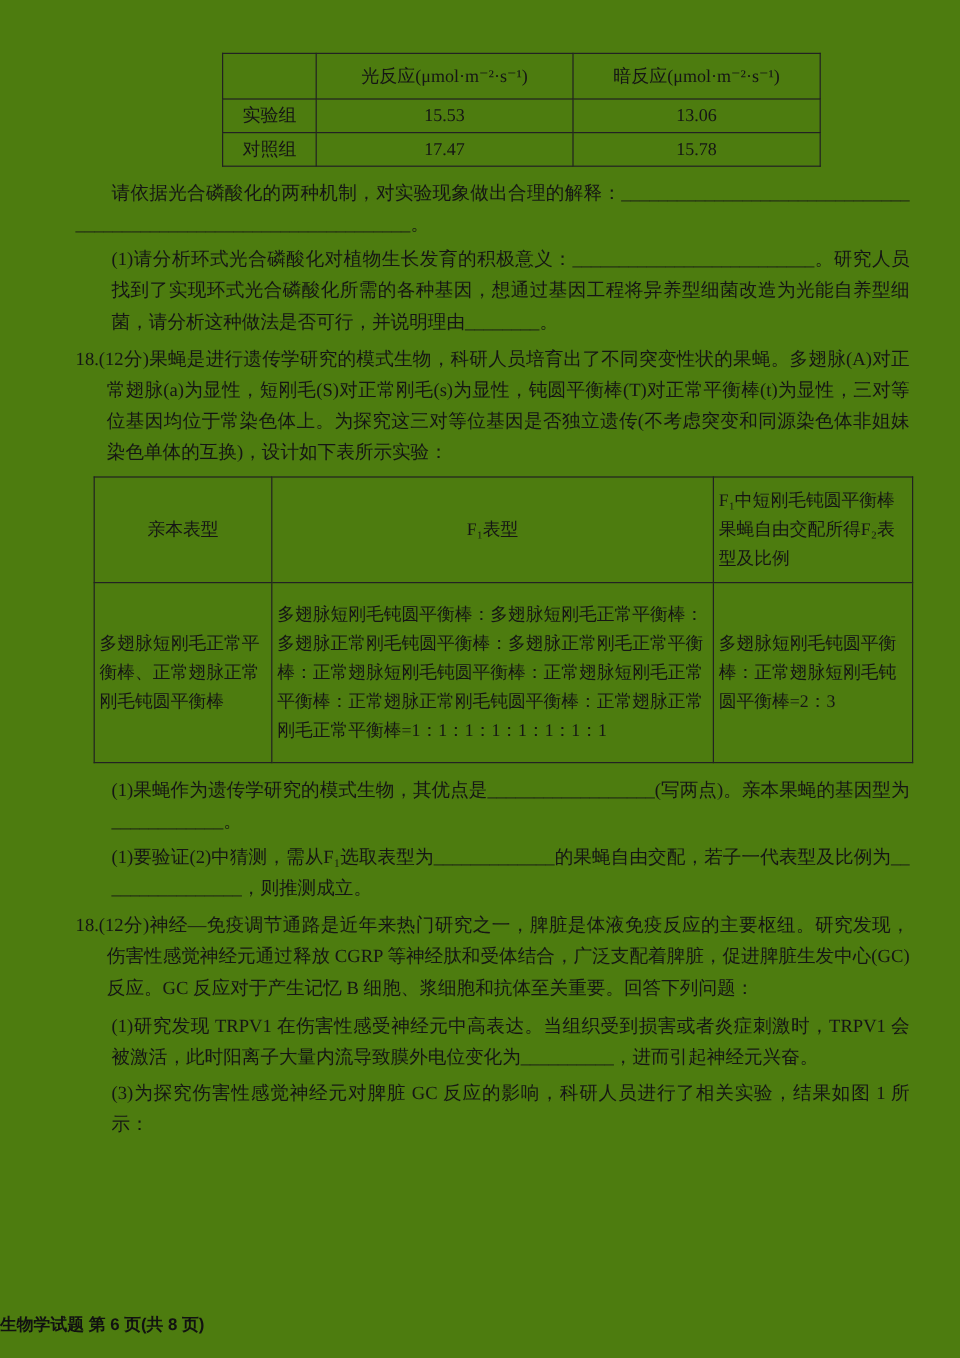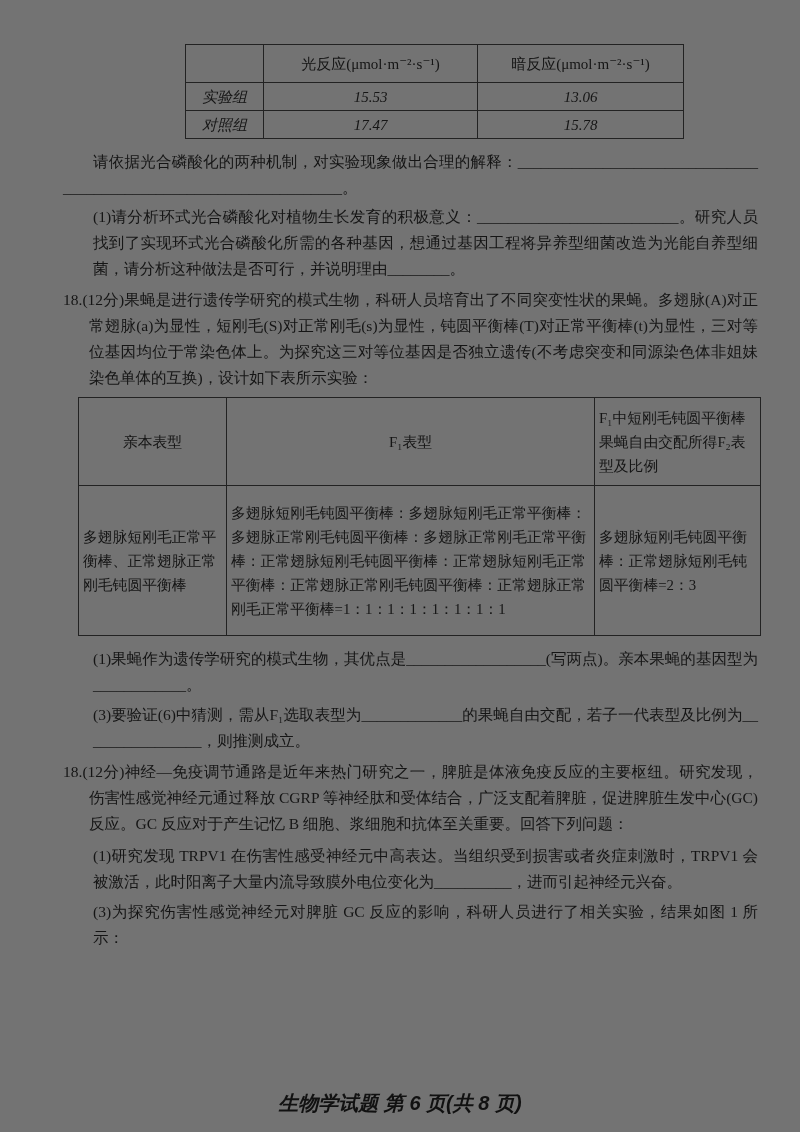--- a/index.html
+++ b/index.html
@@ -1,21 +1,21 @@
 <!DOCTYPE html>
 <html><head>
 <meta charset="utf-8">
 <style>
   * { margin: 0; padding: 0; box-sizing: border-box; }
   html, body { background: #ffffff; }
   .page {
     position: relative;
     width: 800px;
     height: 1132px;
-    background: #737373;
+    background: #4d7c0f;
     padding: 44px 42px 0 63px;
     font-family: "Liberation Serif", "DejaVu Serif", serif;
     font-size: 15.5px;
     line-height: 26px;
     color: #151515;
     word-break: break-all;
     overflow: hidden;
   }
   p { text-align: justify; }
 
@@ -26,21 +26,21 @@
     font-size: 15px;
     line-height: 22px;
   }
   table.t1 td {
     border: 1px solid #222;
     text-align: center;
     vertical-align: middle;
     padding: 2px 10px;
   }
   table.t1 tr.hdr td { height: 38px; }
-  table.t1 tr.data td { height: 28px; font-style: italic; }
+  table.t1 tr.data td { height: 28px; }
   table.t1 .c0 { width: 78px; }
   table.t1 .c1 { width: 214px; }
   table.t1 .c2 { width: 206px; }
 
   
   table.t2 {
     border-collapse: collapse;
     table-layout: fixed;
     width: 682px;
     margin: 6px 0 10px 15px;
@@ -62,26 +62,25 @@
   table.t2 tr.body td { height: 150px; }
 
   
   .first-indent { text-indent: 30px; margin-bottom: 3px; }
   .sub  { margin: 0 0 4px 30px; }
   .stem { margin: 5px 0 6px 0; padding-left: 26px; text-indent: -26px; }
 
   .footer {
     position: absolute;
     left: 0; right: 0; bottom: 16px;
-    text-align: center;
+    text-align: left;
     font-family: "Liberation Sans", "DejaVu Sans", sans-serif;
     font-weight: bold;
-    font-size: 20px;
+    font-size: 14px;
     color: #111;
-    font-style: italic;
   }
 </style>
 </head>
 <body>
 
 <div class="page">
 
   <table class="t1">
     <tbody>
       <tr class="hdr">
@@ -121,21 +120,21 @@
       </tr>
       <tr class="body">
         <td>多翅脉短刚毛正常平衡棒、正常翅脉正常刚毛钝圆平衡棒</td>
         <td>多翅脉短刚毛钝圆平衡棒：多翅脉短刚毛正常平衡棒：多翅脉正常刚毛钝圆平衡棒：多翅脉正常刚毛正常平衡棒：正常翅脉短刚毛钝圆平衡棒：正常翅脉短刚毛正常平衡棒：正常翅脉正常刚毛钝圆平衡棒：正常翅脉正常刚毛正常平衡棒=1：1：1：1：1：1：1：1</td>
         <td>多翅脉短刚毛钝圆平衡棒：正常翅脉短刚毛钝圆平衡棒=2：3</td>
       </tr>
     </tbody>
   </table>
 
   <p class="sub">(1)果蝇作为遗传学研究的模式生物，其优点是__________________(写两点)。亲本果蝇的基因型为____________。</p>
-  <p class="sub">(3)要验证(6)中猜测，需从F₁选取表型为_____________的果蝇自由交配，若子一代表型及比例为________________，则推测成立。</p>
+  <p class="sub">(1)要验证(2)中猜测，需从F₁选取表型为_____________的果蝇自由交配，若子一代表型及比例为________________，则推测成立。</p>
 
   <p class="stem">18.(12分)神经—免疫调节通路是近年来热门研究之一，脾脏是体液免疫反应的主要枢纽。研究发现，伤害性感觉神经元通过释放 CGRP 等神经肽和受体结合，广泛支配着脾脏，促进脾脏生发中心(GC)反应。GC 反应对于产生记忆 B 细胞、浆细胞和抗体至关重要。回答下列问题：</p>
   <p class="sub">(1)研究发现 TRPV1 在伤害性感受神经元中高表达。当组织受到损害或者炎症刺激时，TRPV1 会被激活，此时阳离子大量内流导致膜外电位变化为__________，进而引起神经元兴奋。</p>
   <p class="sub">(3)为探究伤害性感觉神经元对脾脏 GC 反应的影响，科研人员进行了相关实验，结果如图 1 所示：</p>
 
   <div class="footer">生物学试题 第 6 页(共 8 页)</div>
 
 </div>
 
 </body></html>

